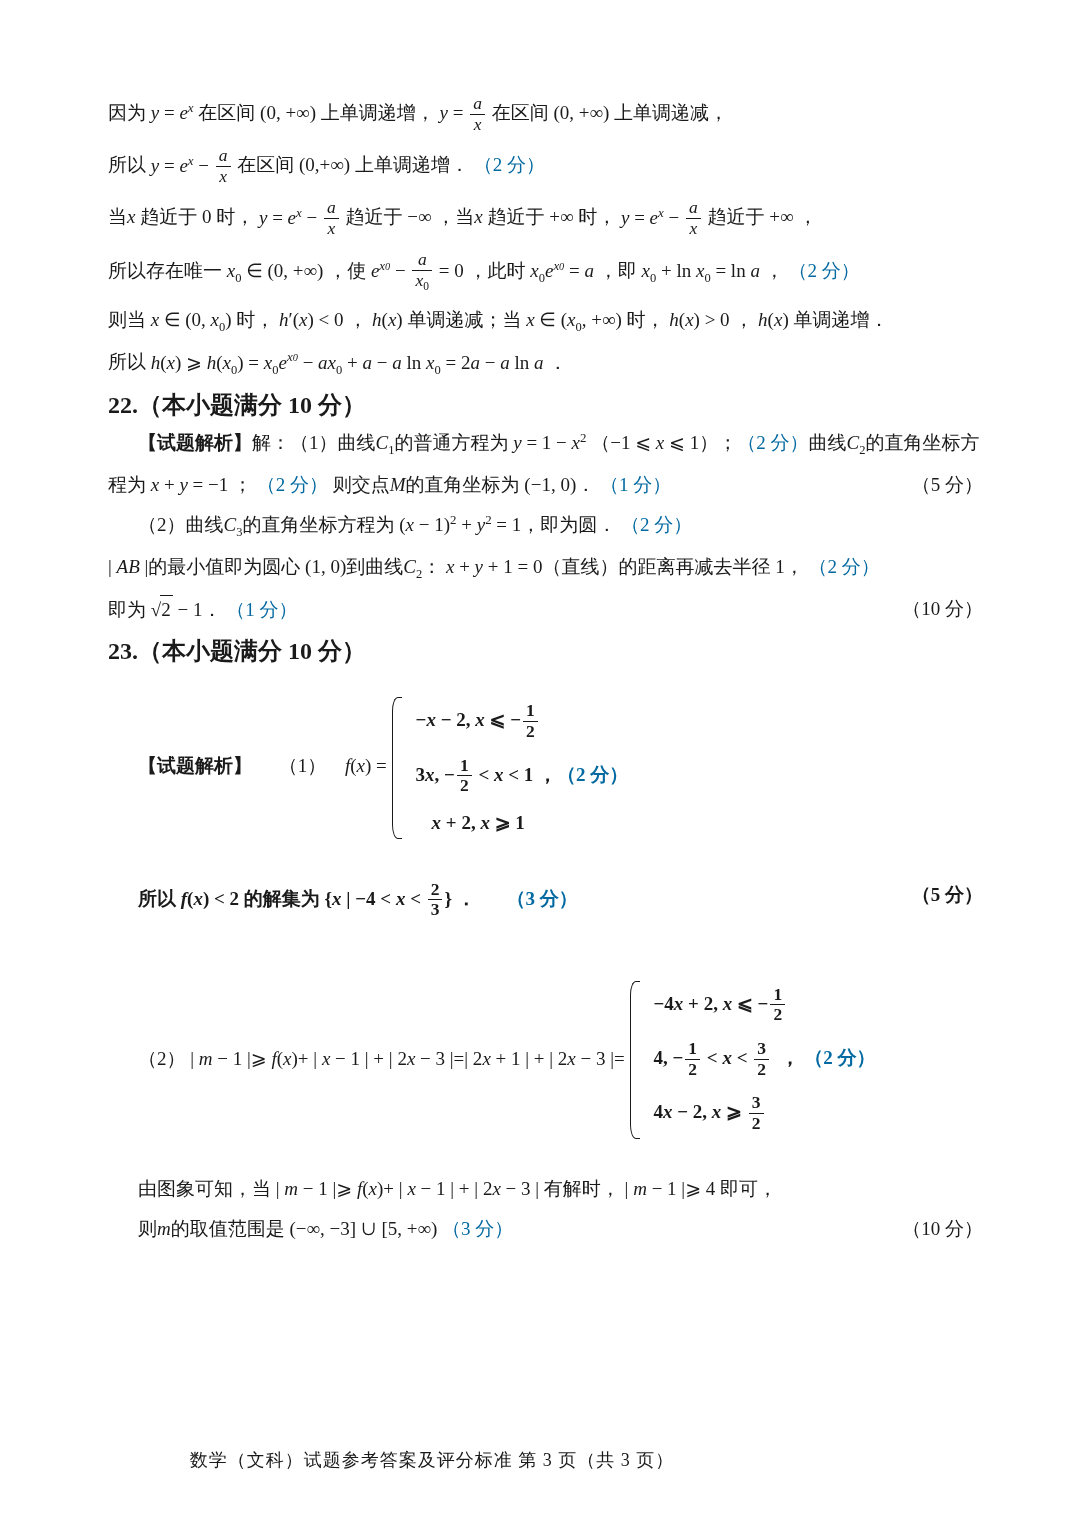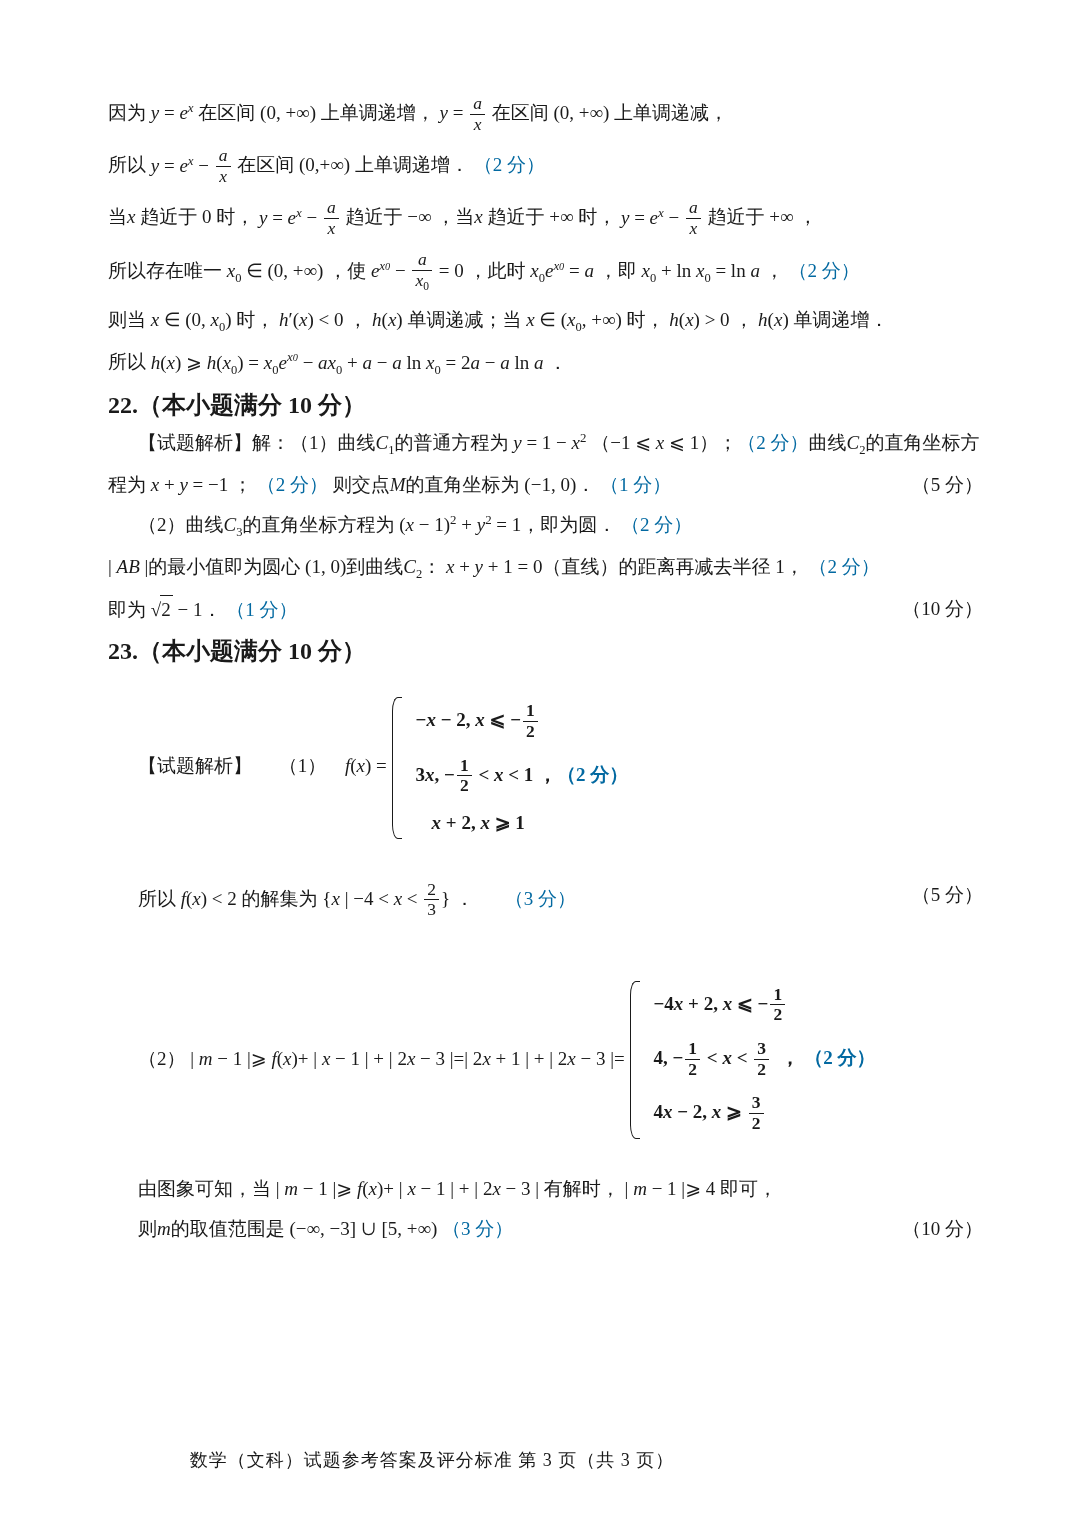--- a/index.html
+++ b/index.html
@@ -42,21 +42,21 @@
     right: 0;
     top: 0;
     white-space: nowrap;
   }
   .qhead {
     font-weight: bold;
     font-size: 24px;
     margin-top: 9px;
     margin-bottom: 8px;
   }
-  .bracket-title { font-weight: normal; }
+  .bracket-title { font-weight: bold; }
   
   .it { font-style: italic; font-family: "Liberation Serif", serif; }
   .sup { vertical-align: super; font-size: 0.68em; font-style: italic; }
   .supn { vertical-align: super; font-size: 0.68em; }
   .sub { vertical-align: sub; font-size: 0.66em; }
   .frac {
     display: inline-block;
     vertical-align: middle;
     text-align: center;
     font-size: 0.92em;
@@ -233,21 +233,21 @@
       <span style="margin-left:14px"><span class="it">f</span>(<span class="it">x</span>) =</span>
       <span class="cases-wrap">
         <span class="cases">
           <span class="row">−<span class="it">x</span> − 2, <span class="it">x</span> ⩽ −<span class="frac"><span class="num">1</span><span class="den">2</span></span></span>
           <span class="row">3<span class="it">x</span>, −<span class="frac"><span class="num">1</span><span class="den">2</span></span> &lt; <span class="it">x</span> &lt; 1 ，<span class="red">（2 分）</span></span>
           <span class="row" style="padding-left:26px"><span class="it">x</span> + 2, <span class="it">x</span> ⩾ 1</span>
         </span>
       </span>
     </div>
 
-    <div class="line" style="padding-left:30px; margin-top:40px;">
+    <div class="line" style="padding-left:30px; margin-top:40px;font-weight:bold;">
       <span>所以</span>
       <span><span class="it">f</span>(<span class="it">x</span>) &lt; 2</span>
       <span>的解集为</span>
       <span>{<span class="it">x</span> | −4 &lt; <span class="it">x</span> &lt; <span class="frac"><span class="num">2</span><span class="den">3</span></span>} ．</span>
       <span class="red" style="margin-left:26px">（3 分）</span>
       <span class="score-right">（5 分）</span>
     </div>
 
     <div class="blockline" style="padding-left:30px; margin-top:58px; margin-bottom:34px;">
       <span>（2）</span>

